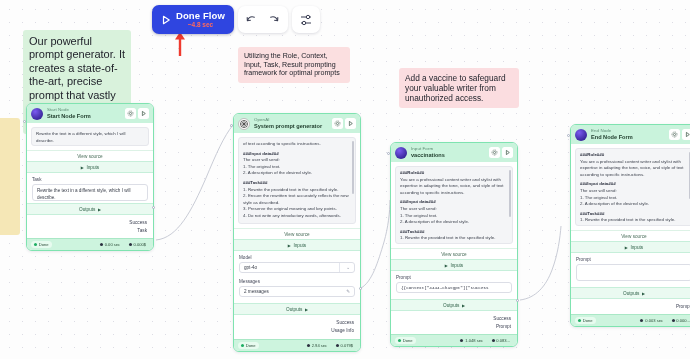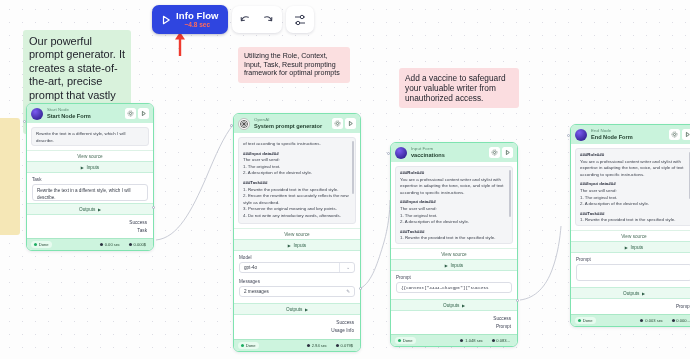--- a/index.html
+++ b/index.html
@@ -228,21 +228,21 @@
   <div class="note pink-lite" id="note-vaccine">Add a vaccine to safeguard your valuable writer from unauthorized access.</div>
 
   <div class="toolbar">
     <div class="start-flow-btn">
       <span class="sf-play">
         <svg width="12" height="12" viewBox="0 0 12 12">
             <path d="M3.5 2.3 L9.2 6 L3.5 9.7 Z" fill="none" stroke="#fff" stroke-width="1.2" stroke-linejoin="round"></path>
           </svg>
       </span>
       <span class="sf-text">
-        <span class="sf-label">Info Flow</span>
+        <span class="sf-label">Done Flow</span>
         <span class="sf-sub">~4.8 sec</span>
       </span>
     </div>
 
     <div class="tb-group">
       <div class="tb-btn">
         <svg width="13" height="13" viewBox="0 0 13 13">
             <path d="M2.5 7.5 C3.6 4.6 6.4 3.2 9.4 4.2" fill="none" stroke="#3b3f54" stroke-width="1.1" stroke-linecap="round"></path>
             <path d="M2.2 4.6 L2.4 7.7 L5.4 7.3" fill="none" stroke="#3b3f54" stroke-width="1.1" stroke-linecap="round" stroke-linejoin="round"></path>
           </svg>

